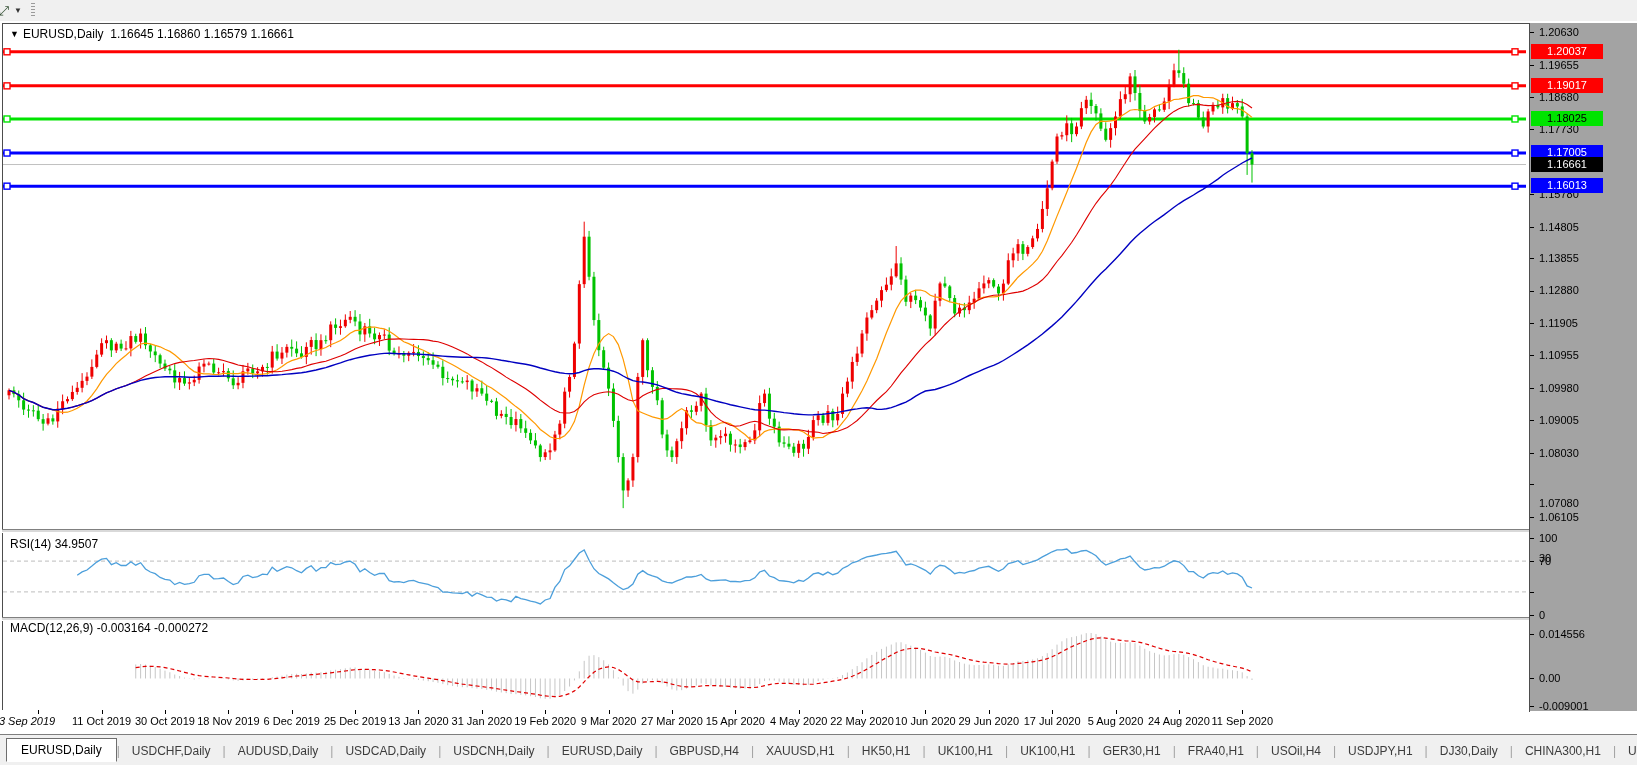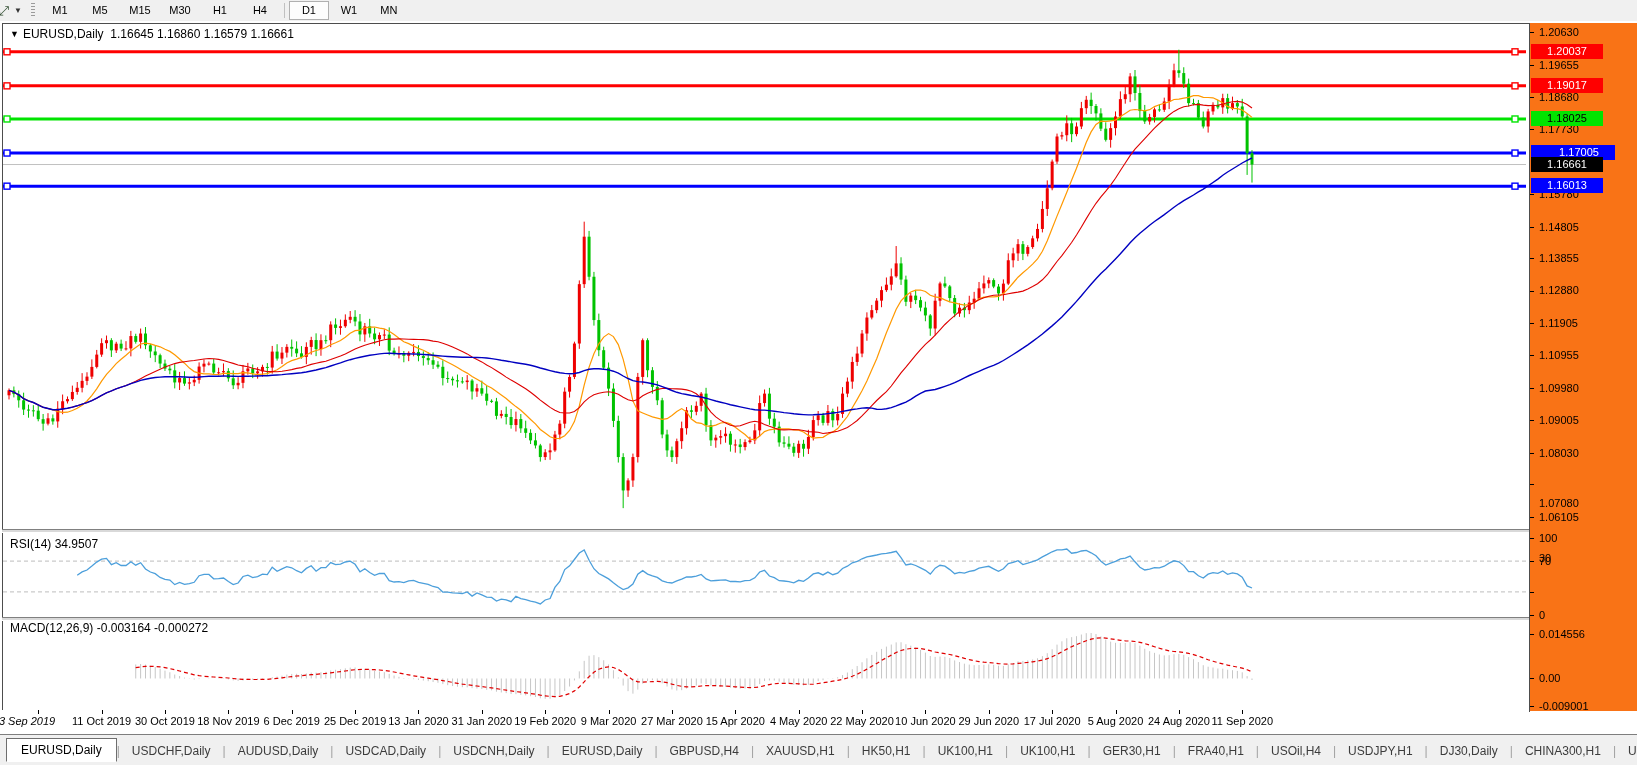--- a/index.html
+++ b/index.html
@@ -18,21 +18,21 @@
   .tf-btn.active{background:#fdfdfd;border:1px solid #b0b0b0;}
   .tb-sep{width:1px;height:15px;background:#c0c0c0;margin:0 4px;}
   
   .chart-window{position:absolute;left:0;top:21px;width:1637px;height:637px;background:#fff;}
   .frame{position:absolute;left:2px;top:2px;width:1526px;height:687px;border:1px solid #4d4d4d;background:#fff;}
   .hsep{position:absolute;left:2px;width:1527px;height:2px;border-top:1px solid #808080;border-bottom:1px solid #ffffff;background:#d9d9d9;}
   .panel-svg{position:absolute;left:3px;overflow:visible;}
   .overlay-label{position:absolute;font-size:12px;color:#000;white-space:pre;z-index:6;}
   .caret-down{font-size:9px;margin-right:4px;position:relative;top:-1px;}
   
-  .yaxis{position:absolute;left:1530px;top:2px;width:107px;height:688px;background:#f97316;}
+  .yaxis{position:absolute;left:1530px;top:2px;width:107px;height:688px;background:#a3a3a3;}
   .ytick{position:absolute;left:0;width:4px;height:1px;background:#000;}
   .ytick-label{position:absolute;left:9px;font-size:11px;color:#000;transform:translateY(-6px);}
   .lvl-label{position:absolute;left:1px;width:72px;height:15px;line-height:15px;text-align:center;
              font-size:11px;z-index:5;transform:translateY(-8px);}
   
   .xaxis{position:absolute;left:2px;top:689px;width:1527px;height:24px;background:#fff;}
   .xtick{position:absolute;top:0;width:1px;height:4px;background:#000;}
   .xtick-label{position:absolute;top:5px;font-size:11px;color:#000;white-space:nowrap;transform:translateX(-50%);}
   
   .tabbar{position:absolute;left:0;top:734px;width:1637px;height:31px;background:#f0f0f0;
@@ -42,32 +42,20 @@
               padding:4px 14px;margin-left:6px;position:relative;top:-1px;}
   .tab-sep{color:#a0a0a0;}
 </style>
 </head>
 <body>
 
 <div class="toolbar">
   <span class="tool-icon">⤢</span>
   <span class="tool-caret">▼</span>
   <span class="grip"></span>
-  <span id="tf-buttons" style="display:flex;align-items:center;">
-      <div class="tf-btn">M1</div>
-      <div class="tf-btn">M5</div>
-      <div class="tf-btn">M15</div>
-      <div class="tf-btn">M30</div>
-      <div class="tf-btn">H1</div>
-      <div class="tf-btn">H4</div>
-      <div class="tb-sep"></div>
-      <div class="tf-btn active">D1</div>
-      <div class="tf-btn">W1</div>
-      <div class="tf-btn">MN</div>
-    </span>
 </div>
 
 <div class="chart-window">
   <div class="frame"></div>
   <div class="hsep" style="top:508px"></div>
   <div class="hsep" style="top:596px"></div>
 
   <div class="overlay-label" style="left:10px;top:6px;"><span class="caret-down">▼</span><span>EURUSD,Daily</span>  <span>1.16645</span> <span>1.16860</span> <span>1.16579</span> <span>1.16661</span></div>
 
   <div class="overlay-label" style="left:10px;top:516px;"><span>RSI(14)</span> <span>34.9507</span></div>
@@ -889,21 +877,21 @@
       <div class="ytick-label" style="top: 397.167px;">1.09005</div>
       <div class="ytick" style="top: 429.723px;"></div>
       <div class="ytick-label" style="top: 429.723px;">1.08030</div>
       <div class="ytick" style="top: 461.444px;"></div>
       <div class="ytick-label" style="top: 480px;">1.07080</div>
       <div class="ytick" style="top: 494px;"></div>
       <div class="ytick-label" style="top: 494px;">1.06105</div>
       <div class="lvl-label" style="top: 28.8007px; background: rgb(255, 0, 0); color: rgb(255, 255, 255);">1.20037</div>
       <div class="lvl-label" style="top: 62.8592px; background: rgb(255, 0, 0); color: rgb(255, 255, 255);">1.19017</div>
       <div class="lvl-label" style="top: 95.9828px; background: rgb(0, 228, 0); color: rgb(0, 0, 0);">1.18025</div>
-      <div class="lvl-label" style="top: 130.041px; background: rgb(0, 0, 255); color: rgb(255, 255, 255); padding-left: 12px;">1.17005</div>
+      <div class="lvl-label" style="top: 130.041px; background: rgb(0, 0, 255); color: rgb(255, 255, 255);">1.17005</div>
       <div class="lvl-label" style="top: 163.165px; background: rgb(0, 0, 255); color: rgb(255, 255, 255);">1.16013</div>
       <div class="lvl-label" style="top: 141.528px; background: rgb(0, 0, 0); color: rgb(255, 255, 255);">1.16661</div>
       <div class="ytick" style="top: 515px;"></div>
       <div class="ytick-label" style="top: 515px;">100</div>
       <div class="ytick" style="top: 538.1px;"></div>
       <div class="ytick-label" style="top: 538.1px;">70</div>
       <div class="ytick" style="top: 568.9px;"></div>
       <div class="ytick-label" style="top: 535px;">30</div>
       <div class="ytick" style="top: 592px;"></div>
       <div class="ytick-label" style="top: 592px;">0</div>

